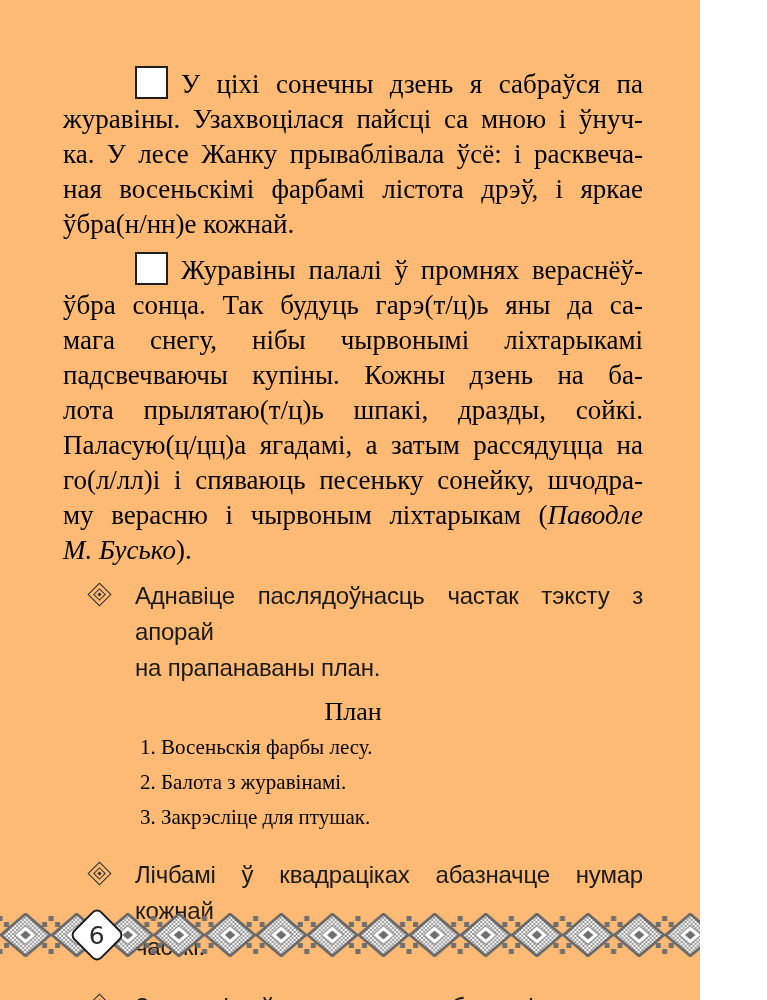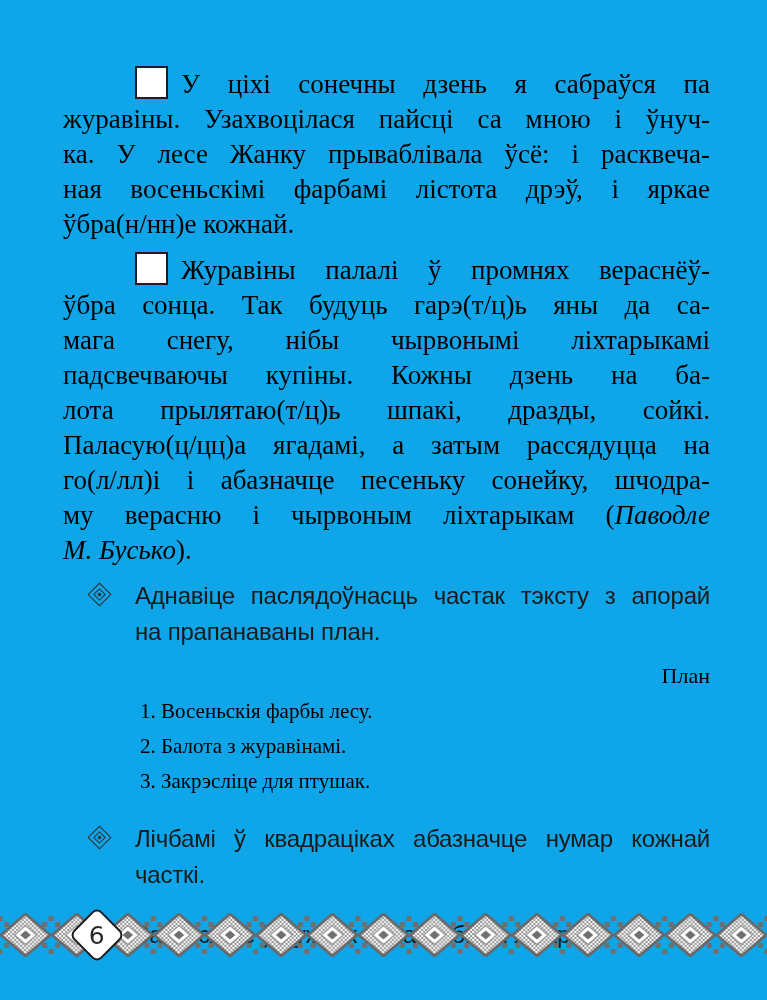--- a/index.html
+++ b/index.html
@@ -1,19 +1,19 @@
 <!DOCTYPE html>
 <html lang="be"><head>
 <meta charset="utf-8">
 <style>
   html,body { margin:0; padding:0; background:#ffffff; }
   .page {
     position:relative;
-    width:767px; height:1000px;
-    background:#0ea5e9;
+    width:700px; height:1000px;
+    background:#fdba74;
     color:#000000;
     overflow:hidden;
     font-family:"Liberation Serif", serif;
   }
   .content { padding:66px 57px 0 63px; }
 
   
   .tline { text-align:justify; text-align-last:justify; }
   .para .tline:last-child,
   .task-text .tline:last-child { text-align-last:left; }
@@ -55,21 +55,21 @@
   }
   .b-mid {
     width:9px; height:9px;
     border:1.6px solid #2e2e2e;
     box-sizing:border-box;
     display:flex; align-items:center; justify-content:center;
   }
   .b-core { width:3.5px; height:3.5px; background:#2e2e2e; }
 
   .plan { margin:8px 0 14px; }
-  .plan-title { text-align:right; font-size:22px; line-height:35px; }
+  .plan-title { text-align:center; font-size:26px; line-height:35px; }
   .plan-items { padding-left:77px; margin-top:1px; }
   .plan-item { font-size:21px; line-height:35px; }
   .plan-item .num { display:inline; }
 
   
   .ornament-band { position:absolute; left:0; top:913px; width:767px; height:44px; }
   .page-diamond {
     position:absolute; left:77px; top:915px;
     width:40px; height:40px;
     background:#ffffff;
@@ -101,21 +101,21 @@
           <div class="tline"><span>ная восеньскімі фарбамі лістота дрэў, і яркае</span></div>
           <div class="tline"><span>ўбра(н/нн)е кожнай.</span></div>
         </div>
         <div class="para">
           <div class="tline indent"><span class="checkbox"></span><span>Журавіны палалі ў промнях вераснёў-</span></div>
           <div class="tline"><span>ўбра сонца. Так будуць гарэ(т/ц)ь яны да са-</span></div>
           <div class="tline"><span>мага снегу, нібы чырвонымі ліхтарыкамі</span></div>
           <div class="tline"><span>падсвечваючы купіны. Кожны дзень на ба-</span></div>
           <div class="tline"><span>лота прылятаю(т/ц)ь шпакі, дразды, сойкі.</span></div>
           <div class="tline"><span>Паласую(ц/цц)а ягадамі, а затым рассядуцца на</span></div>
-          <div class="tline"><span>го(л/лл)і і абазначце песеньку сонейку, шчодра-</span></div>
+          <div class="tline"><span>го(л/лл)і і спяваюць песеньку сонейку, шчодра-</span></div>
           <div class="tline"><span>му верасню і чырвоным ліхтарыкам (</span><span class="it">Паводле</span></div>
           <div class="tline"><span class="it">М. Бусько</span><span>).</span></div>
         </div>
       </section>
 
     <section class="tasks">
 
       <div class="task task-0">
         <span class="bullet">
             <span class="b-mid">

